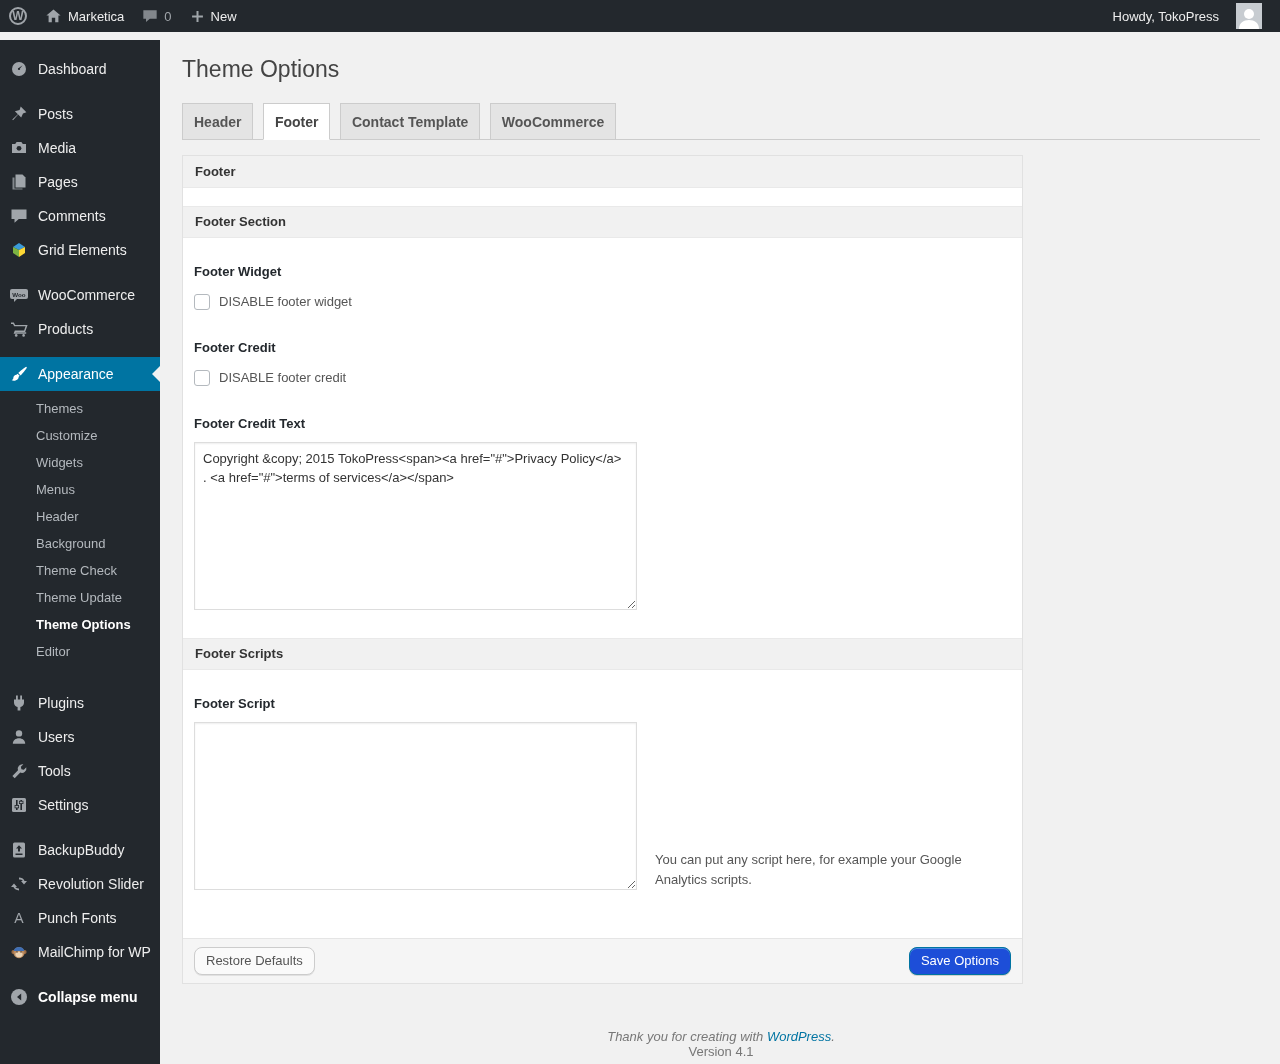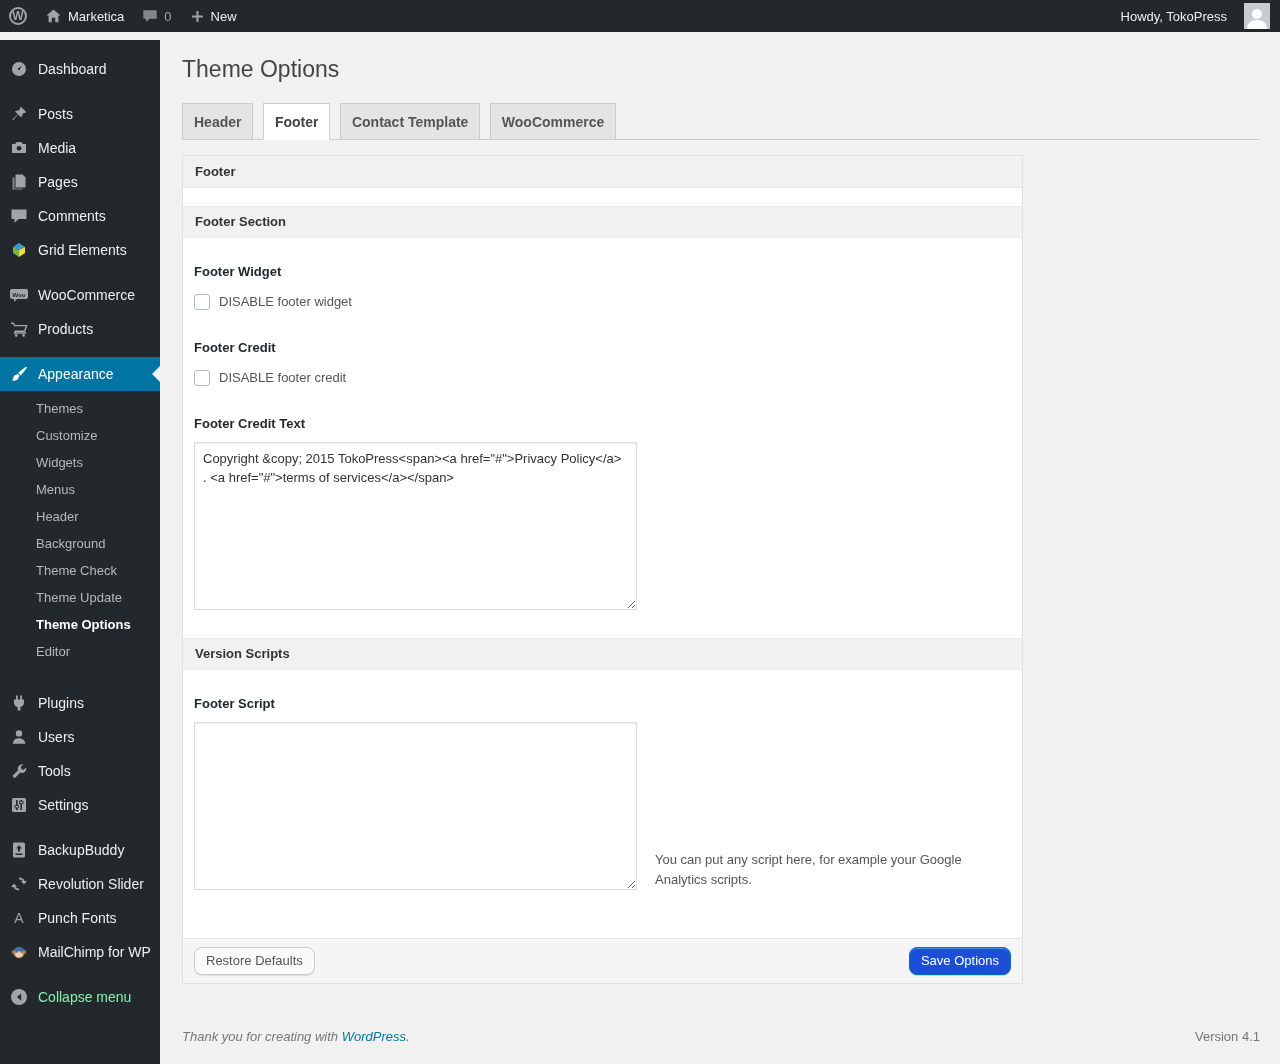--- a/index.html
+++ b/index.html
@@ -18,21 +18,21 @@
     display:flex; align-items:center; z-index:40;
   }
   .ab-item { display:flex; align-items:center; gap:6px; padding:0 9px; height:32px; cursor:pointer; }
   .ab-item svg { display:block; }
   .wp-logo-ring {
     width:18px; height:18px; border-radius:50%;
     border:2px solid #a0a5aa; color:#a0a5aa; font-size:12px; font-weight:bold;
     display:flex; align-items:center; justify-content:center; line-height:1;
   }
   .ab-count { color:#a0a5aa; }
-  .ab-right { margin-left:auto; display:flex; align-items:center; padding-right:10px; }
+  .ab-right { margin-left:auto; display:flex; align-items:center; padding-right:18px; }
   .avatar {
     width:26px; height:26px; margin-left:8px; background:#c7ccd1;
     display:flex; align-items:flex-end; justify-content:center; overflow:hidden;
   }
 
   
   .sidebar {
     position:absolute; top:40px; left:0; width:160px; height:1032px;
     background:#23282d; color:#eee; padding-top:12px; font-size:14px;
   }
@@ -49,21 +49,21 @@
     content:""; position:absolute; right:0; top:50%; margin-top:-8px;
     border:8px solid transparent; border-right-color:#f1f1f1;
   }
   .submenu { padding:4px 0 10px; }
   .submenu-item {
     height:27px; line-height:27px; padding-left:36px; font-size:13px;
     color:#b4b9be; cursor:pointer;
   }
   .submenu-item.current { color:#fff; font-weight:bold; }
   .punch-a { font-size:14px; color:#a0a5aa; font-weight:400; }
-  .collapse-label { color:#86efac; }
+  .collapse-label { color:#ffffff;font-weight:bold; }
 
   
   .content { position:absolute; top:32px; left:160px; width:1120px; height:1032px; background:#f1f1f1; padding:0 20px 0 22px; }
   .page-title { margin:0; padding:23px 0 9px; font-size:23px; font-weight:400; color:#444; line-height:1.3; }
 
   .nav-tab-wrapper { border-bottom:1px solid #ccc; line-height:0; padding-top:9px; }
   .nav-tab {
     display:inline-block; padding:8px 11px 7px; margin:0 5px -1px 0;
     font-size:14px; font-weight:600; line-height:20px; color:#555;
     background:#e4e4e4; border:1px solid #ccc; cursor:pointer;
@@ -110,21 +110,21 @@
   }
   .button-secondary {
     background:#fafafa; border:1px solid #ccc; color:#555;
     box-shadow:0 1px 0 rgba(0,0,0,.08);
   }
   .button-primary {
     background:#1d4ed8; border:1px solid #0074a2; color:#fff;
     box-shadow:inset 0 1px 0 rgba(120,200,230,.5), 0 1px 0 rgba(0,0,0,.15);
   }
 
-  .page-footer { display:flex; justify-content:space-between; align-items:center; margin-top:45px; }
+  .page-footer { display:flex; justify-content:space-between; align-items:center; margin-top:45px;flex-direction:column; }
   .thanks { font-size:13px; font-style:italic; color:#777; }
   .thanks a { color:#0074a2; font-style:italic; }
   .version { font-size:13px; color:#777; }
 </style>
 </head>
 <body>
 
 <div class="admin-bar">
   <div class="ab-item">
     <span class="wp-logo-ring">W</span>
@@ -405,21 +405,21 @@
       <div class="check-row">
         <input type="checkbox" style="">
         <span class="check-label">DISABLE footer credit</span>
       </div>
 
       <div class="field-label tight">Footer Credit Text</div>
       <textarea class="opt-textarea" spellcheck="false" style="">Copyright &amp;copy; 2015 TokoPress&lt;span&gt;&lt;a href="#"&gt;Privacy Policy&lt;/a&gt; . &lt;a href="#"&gt;terms of services&lt;/a&gt;&lt;/span&gt;</textarea>
 
     </div>
 
-    <div class="box-header bt">Version Scripts</div>
+    <div class="box-header bt">Footer Scripts</div>
     <div class="box-body-2">
 
       <div class="field-label tight">Footer Script</div>
       <div class="script-row">
         <textarea class="opt-textarea" spellcheck="false" style=""></textarea>
         <div class="help-text">You can put any script here, for example your Google Analytics scripts.</div>
       </div>
 
     </div>
 

